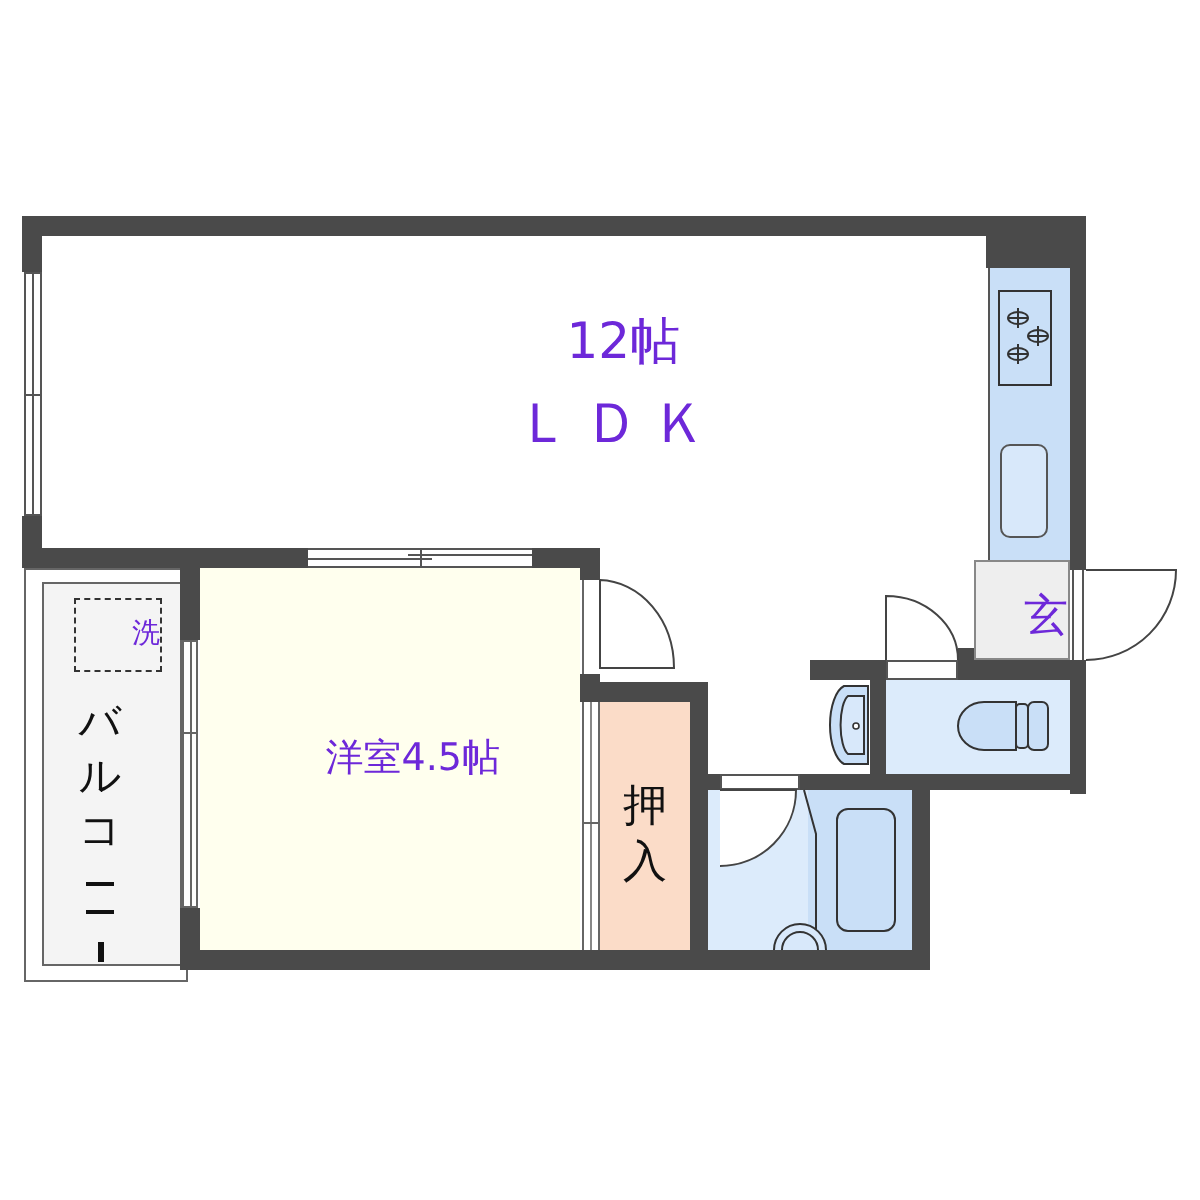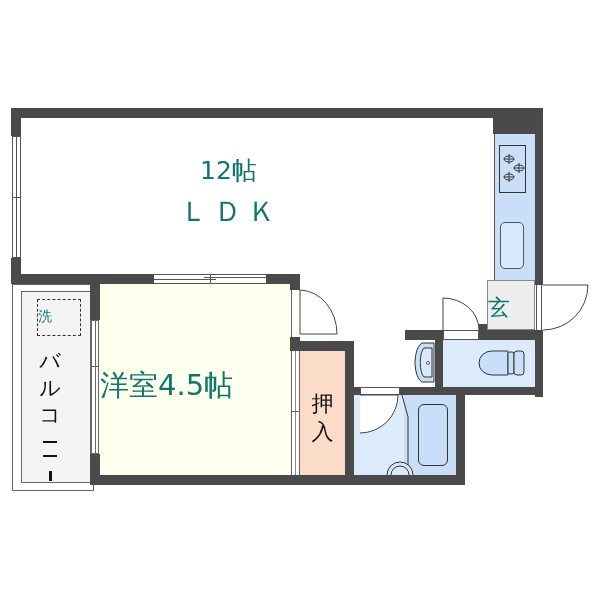--- a/index.html
+++ b/index.html
@@ -1,19 +1,19 @@
 <!DOCTYPE html>
 <html><head>
   <meta charset="utf-8">
   <style>
     html, body { margin: 0; padding: 0; background: #ffffff; }
     body { width: 600px; height: 600px; position: relative; overflow: hidden; font-family: "DejaVu Sans", sans-serif; }
     .abs { position: absolute; box-sizing: border-box; }
     .wall { background: #4a4a4a; }
-    .room-label { position: absolute; color: #0f766e; text-align: left; white-space: nowrap; }
+    .room-label { position: absolute; color: #6d28d9; text-align: right; white-space: nowrap; }
     svg { position: absolute; overflow: visible; }
   </style>
 </head>
 <body>
 
 <div>
 
   <div class="abs" style="left:21px;top:118px;width:472px;height:156px;background:#fff;"></div>
 
   <div class="abs wall" style="left:11px;top:108px;width:532px;height:10px;"></div>
@@ -54,21 +54,21 @@
   <div class="abs wall" style="left:90px;top:284px;width:10px;height:36px;"></div>
   <div class="abs wall" style="left:90px;top:454px;width:10px;height:30px;"></div>
   <div class="abs" style="left:91px;top:320px;width:8px;height:134px;border:1px solid #666;background:#fff;">
     <div class="abs" style="left:3px;top:0;width:1px;height:132px;background:#666;"></div>
     <div class="abs" style="left:-1px;top:45px;width:8px;height:1px;background:#666;"></div>
   </div>
   <div class="abs wall" style="left:90px;top:475px;width:375px;height:10px;"></div>
   <div class="abs wall" style="left:290px;top:274px;width:10px;height:16px;"></div>
   <div class="abs wall" style="left:290px;top:337px;width:10px;height:14px;"></div>
   <div class="abs" style="left:291px;top:290px;width:8px;height:47px;background:#fff;border-left:1px solid #666;"></div>
-  <span class="room-label" style="left:100px;width:150px;top:366px;font-size:29px;">洋室4.5帖</span>
+  <span class="room-label" style="left:100px;width:150px;top:366px;font-size:19px;">洋室4.5帖</span>
 
   <svg style="left:300px;top:290px;" width="40" height="48">
     <path d="M0 0 A38 44 0 0 1 37 44 L0 44 Z" fill="none" stroke="#444" stroke-width="1"></path>
   </svg>
 
   <div class="abs wall" style="left:290px;top:341px;width:64px;height:10px;"></div>
   <div class="abs wall" style="left:345px;top:341px;width:9px;height:144px;"></div>
   <div class="abs" style="left:300px;top:351px;width:45px;height:124px;background:#fbdcc8;"></div>
   <div class="abs" style="left:291px;top:351px;width:9px;height:124px;background:#fff;border-left:1px solid #666;border-right:1px solid #666;">
     <div class="abs" style="left:3px;top:0;width:1px;height:124px;background:#888;"></div>

